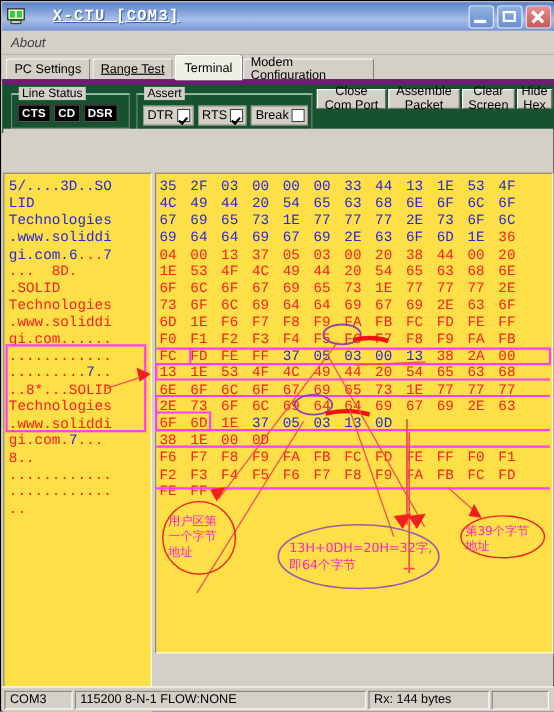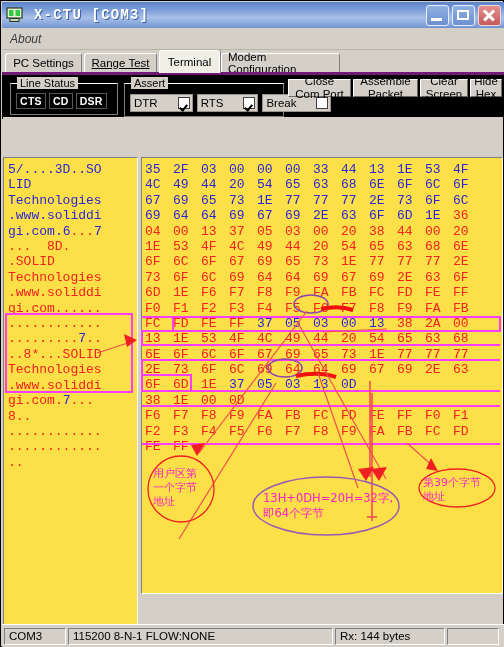--- a/index.html
+++ b/index.html
@@ -6,21 +6,21 @@
   body{width:504px;height:647px;overflow:hidden;font-family:"Liberation Sans",sans-serif;}
   #app{position:relative;width:504px;height:647px;background:#d4d0c8;box-sizing:border-box;
        border:1px solid #000;}
 
   
   .titlebar{position:absolute;left:1px;top:1px;width:502px;height:26px;
     background:linear-gradient(to bottom,#5b82c8 0%,#7a9bd8 28%,#a8c0e8 60%,#7f9fd8 92%,#6d8fcf 100%);
     display:flex;align-items:center;}
   .tb-icon{width:18px;height:16px;margin-left:4px;position:relative;flex:0 0 auto;}
   .tb-title{color:#fff;font-family:"Liberation Mono",monospace;font-weight:bold;font-size:14px;
-    letter-spacing:1.2px;margin-left:10px;text-shadow:1px 1px 0 #3b5ea0;white-space:nowrap;}
+    letter-spacing:1.2px;margin-left:24px;text-shadow:1px 1px 0 #3b5ea0;white-space:nowrap;text-decoration:underline;}
   .tb-btns{position:absolute;right:3px;top:3px;display:flex;gap:3px;}
   .tb-btn{width:21px;height:19px;border:1px solid #e8eef8;border-radius:3px;
     background:linear-gradient(to bottom,#8fb0e0,#6c8fd0);position:relative;}
   .tb-btn.close{background:linear-gradient(to bottom,#e59090,#c45a5a);border-color:#f2d6d6;}
   .tb-btn i{position:absolute;display:block;}
   .min i{left:4px;bottom:4px;width:11px;height:3px;background:#fff;}
   .max i{left:4px;top:4px;width:12px;height:10px;border:2px solid #fff;box-sizing:border-box;}
   .close i{left:3px;top:8px;width:14px;height:2.6px;background:#fff;}
   .close i.a{transform:rotate(45deg);} .close i.b{transform:rotate(-45deg);}
 
@@ -32,30 +32,30 @@
   
   .tabstrip{position:absolute;left:1px;top:49px;width:502px;height:22px;background:#d4d0c8;}
   .tab{position:absolute;top:3px;height:19px;background:#d4d0c8;border:1px solid #fff;
     border-right-color:#808080;border-bottom:none;font-size:11.5px;color:#000;
     display:flex;align-items:center;justify-content:center;padding:0 6px;box-sizing:border-box;
     border-top-left-radius:3px;border-top-right-radius:3px;}
   .tab.active{top:0;height:23px;background:#efefe6;border-color:#fff;z-index:3;
     box-shadow:1px 0 0 #808080;font-weight:normal;}
 
   
-  .toolpanel{position:absolute;left:1px;top:71px;width:502px;height:44px;background:#000000;
-    border-top:3px solid #701a75;}
+  .toolpanel{position:absolute;left:1px;top:71px;width:502px;height:44px;background:#14532d;
+    border-top:5px solid #701a75;}
   .group{position:absolute;border:1px solid #808080;border-top-color:#fff;}
   .group>.glabel{position:absolute;top:-7px;left:6px;background:#d4d0c8;padding:0 3px;
     font-size:11px;color:#000;}
   .led{display:inline-flex;align-items:center;justify-content:center;background:#000;color:#fff;
     font-size:10.5px;font-weight:bold;font-family:"Liberation Sans",sans-serif;
     height:14px;padding:0 3px;border:1px solid #555;margin-right:3px;letter-spacing:.3px;}
   .assertitem{display:inline-flex;align-items:center;height:16px;border:1px solid #9a958c;
-    background:#d4d0c8;padding:0 2px 0 3px;margin-right:4px;font-size:11.5px;gap:17px;}
+    background:#d4d0c8;padding:0 2px 0 3px;margin-right:4px;font-size:11.5px;}
   .cbx{width:12px;height:12px;background:#fff;border:1px solid #404040;margin-left:3px;
     position:relative;box-sizing:border-box;}
   .cbx.on:after{content:"";position:absolute;left:2px;top:5px;width:3px;height:6px;
     border-right:2px solid #000;border-bottom:2px solid #000;transform:rotate(40deg);}
   .tbtn{position:absolute;top:4px;height:18px;background:#d4d0c8;border:1px solid #fff;
     border-right-color:#6d6a63;border-bottom-color:#6d6a63;font-size:11.5px;color:#000;
     display:flex;flex-direction:column;align-items:center;justify-content:center;
     line-height:13px;box-sizing:border-box;}
 
   

